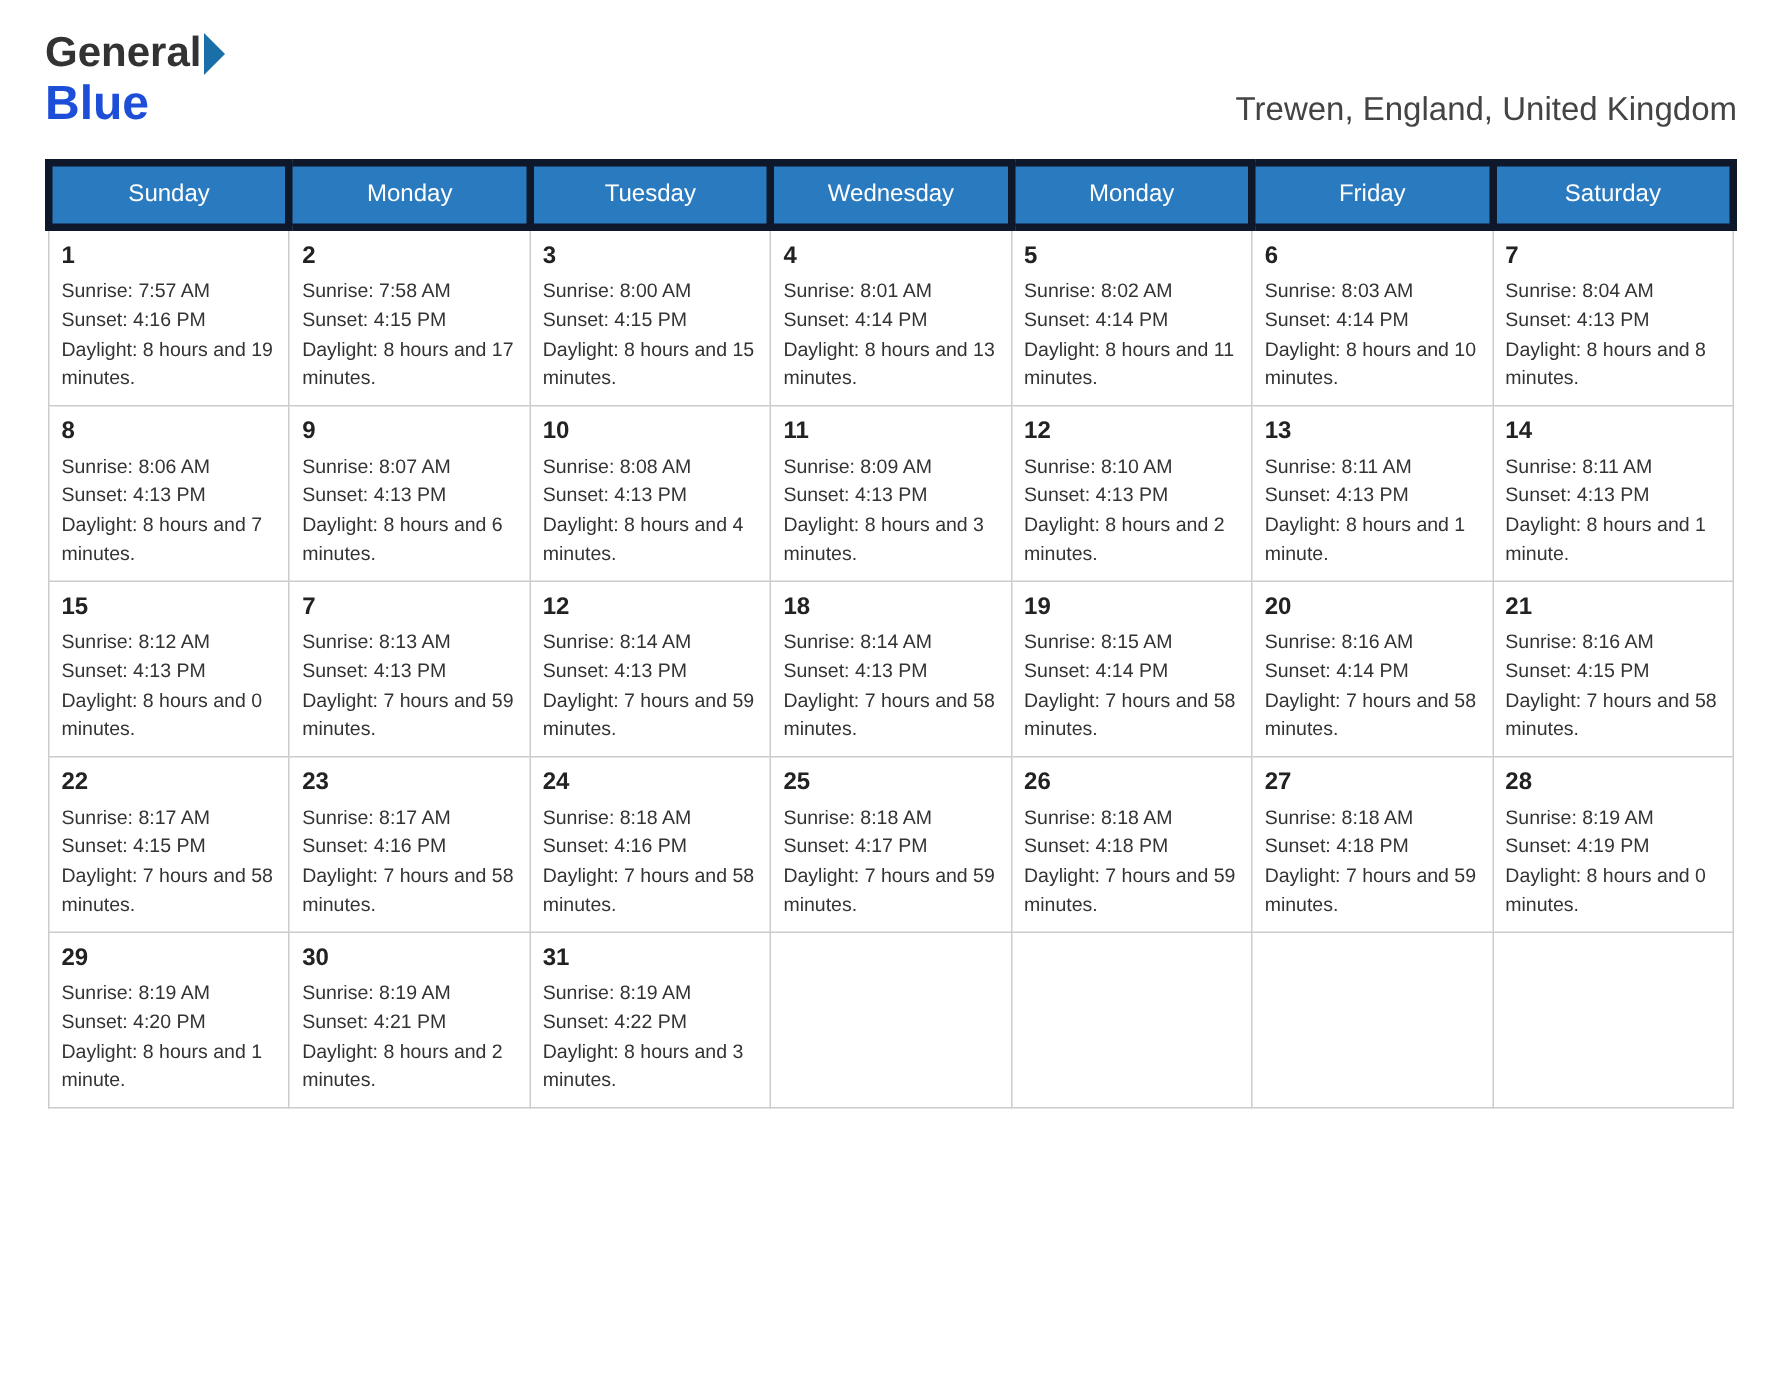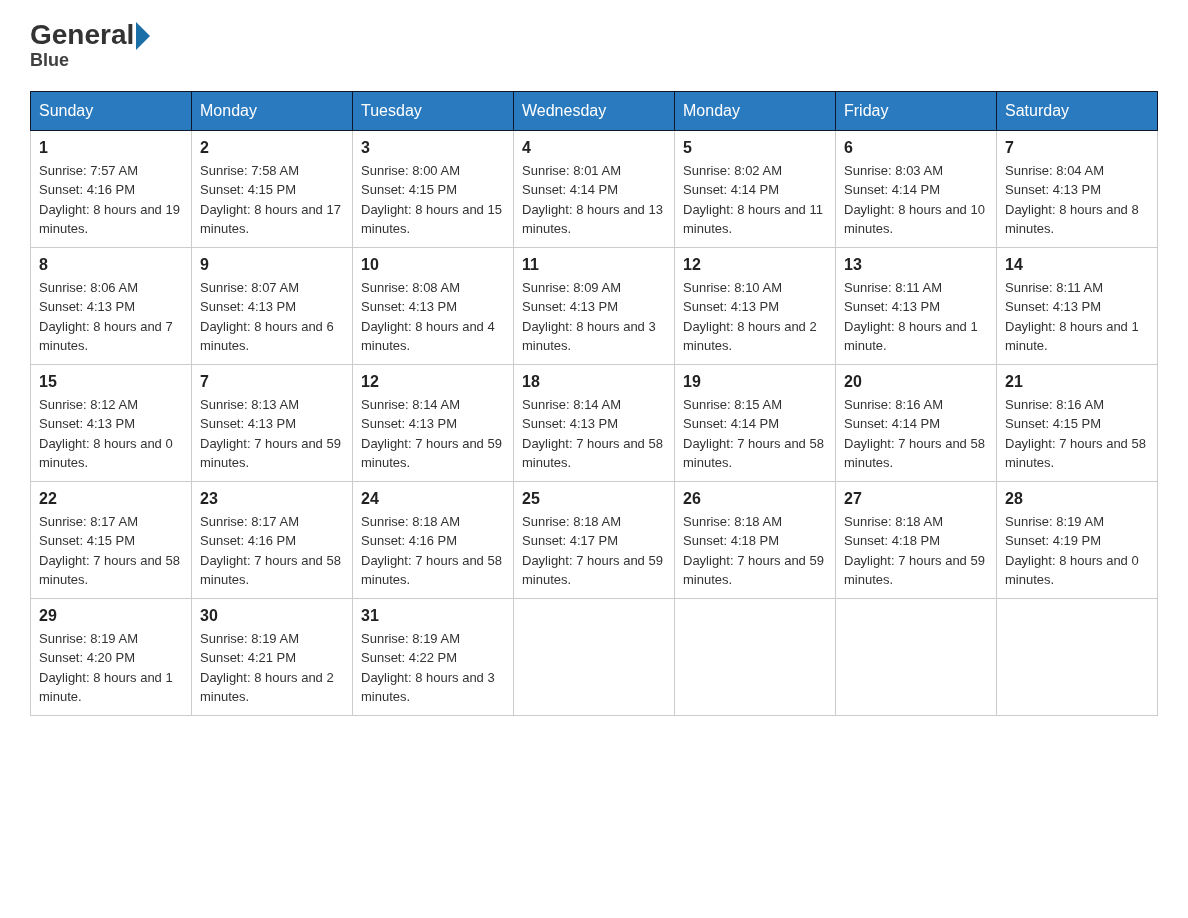--- a/index.html
+++ b/index.html
@@ -25,23 +25,23 @@
     .logo-triangle {
       width: 0;
       height: 0;
       border-left: 14px solid #1a6fa8;
       border-top: 14px solid transparent;
       border-bottom: 14px solid transparent;
       margin-left: 2px;
       margin-top: 2px;
     }
     .logo-blue {
-      font-size: 18px;
+      font-size: 32px;
       font-weight: bold;
-      color: #404040;
+      color: #1d4ed8;
       line-height: 1.1;
     }
     .logo-container {
       display: flex;
       flex-direction: column;
     }
     .logo-row1 {
       display: flex;
       align-items: center;
     }
@@ -61,24 +61,24 @@
     }
     .calendar {
       width: 100%;
       border-collapse: collapse;
       border: 1px solid #ccc;
     }
     .calendar th {
       background-color: #2a7abf;
       color: white;
       padding: 10px 8px;
-      text-align: left;
+      text-align: center;
       font-size: 16px;
       font-weight: normal;
-      border: 1px solid #0f172a;
+      border: 5px solid #0f172a;
     }
     .calendar td {
       vertical-align: top;
       padding: 8px;
       border: 1px solid #ccc;
       width: calc(100% / 7);
       min-height: 100px;
       font-size: 13px;
       color: #333;
     }
@@ -106,20 +106,21 @@
 
 <div class="header">
   <div class="logo-container">
     <div class="logo-row1">
       <span class="logo-text-general">General</span>
       <div class="logo-triangle"></div>
     </div>
     <span class="logo-blue">Blue</span>
   </div>
   <div class="title-section">
+    <div class="subtitle">Trewen, England, United Kingdom</div>
   </div>
 </div>
 
 <table class="calendar">
   <thead>
     <tr>
     <th>Sunday</th>
         <th>Monday</th>
         <th>Tuesday</th>
         <th>Wednesday</th>

